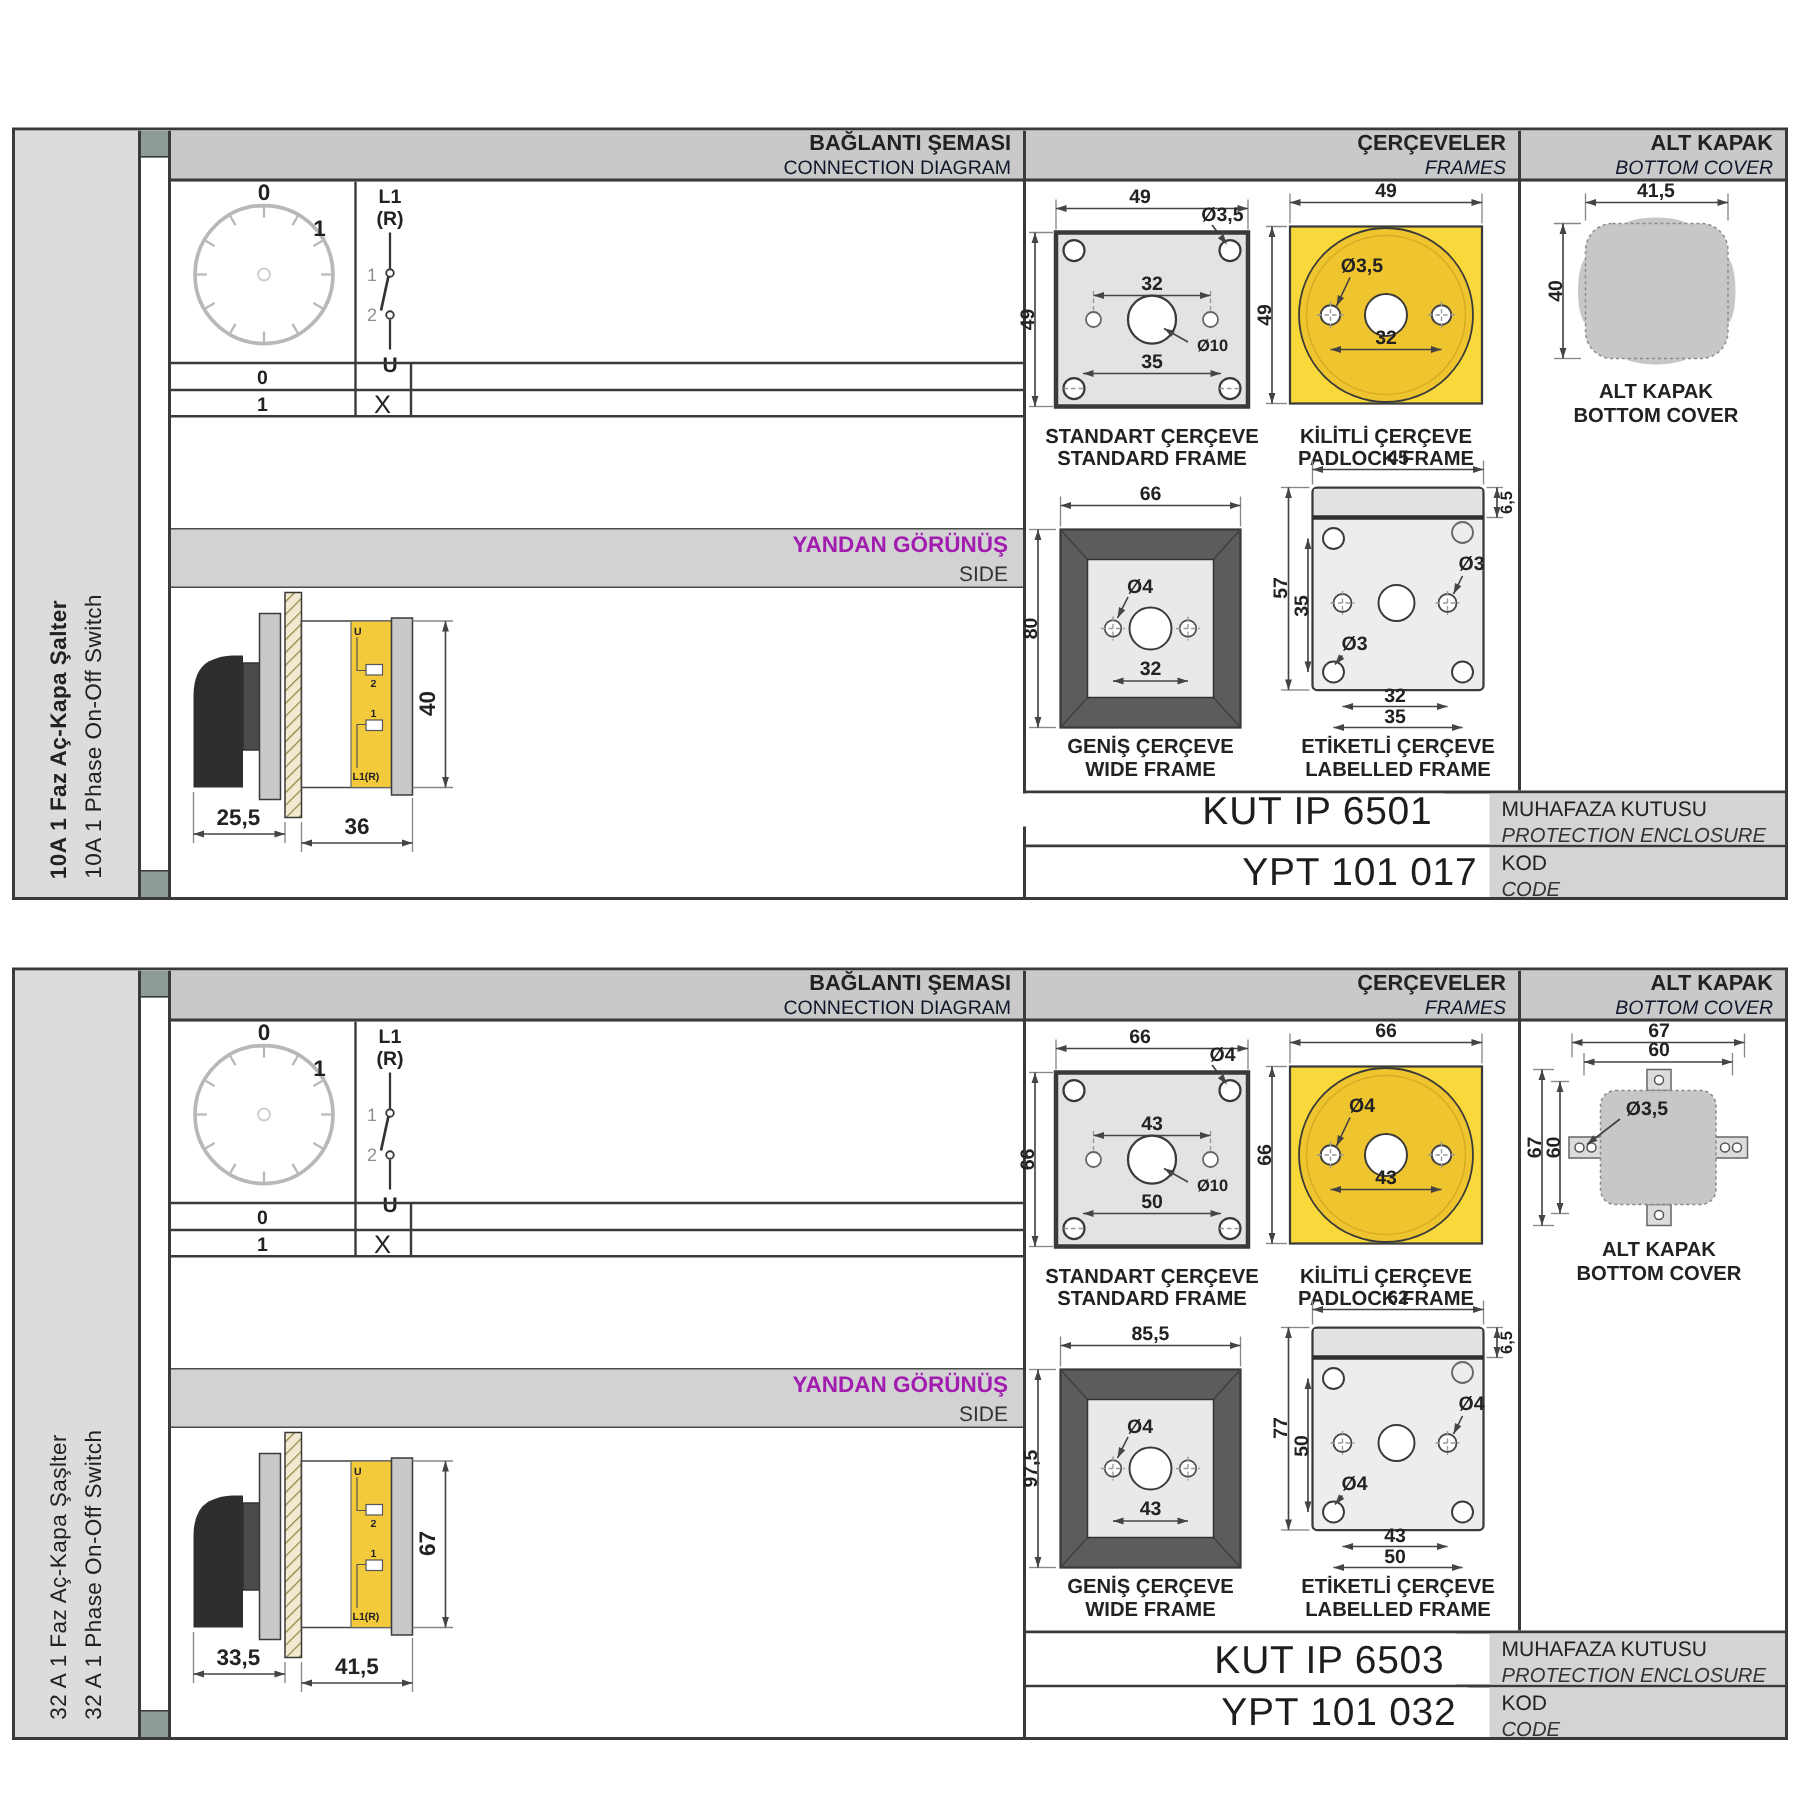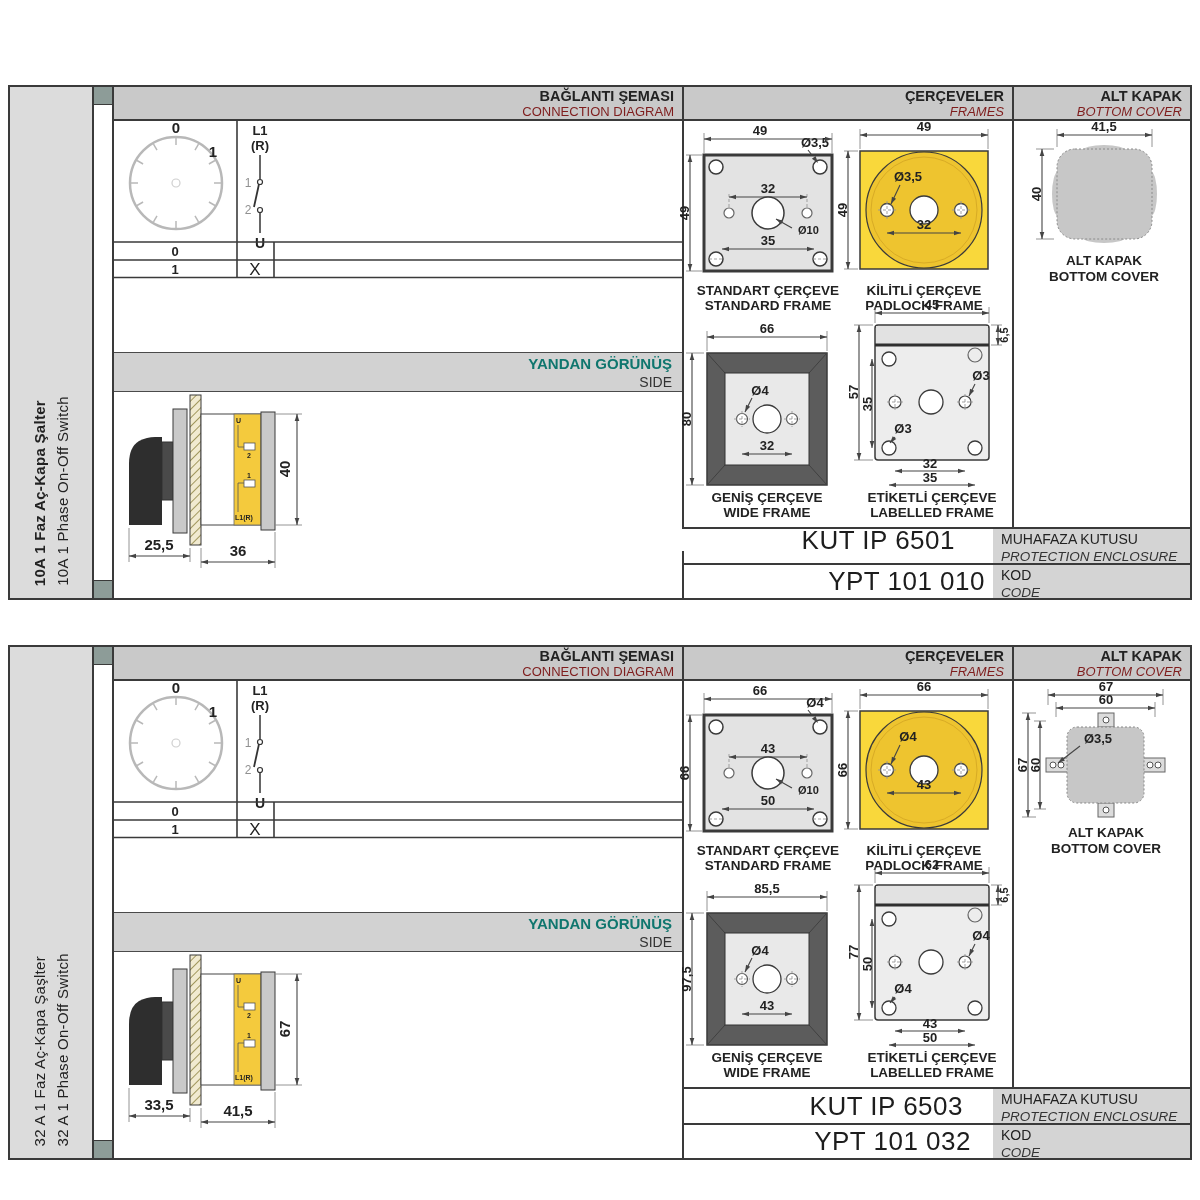--- a/index.html
+++ b/index.html
@@ -10,24 +10,24 @@
   .side-col{position:absolute;left:0;top:0;bottom:0;width:84px;background:#dcdcdc;border-right:2px solid #3a3a3a;display:flex;flex-direction:row;justify-content:center;align-items:flex-end;gap:6px;padding-bottom:12px;box-sizing:border-box;}
   .side-col span{writing-mode:vertical-rl;transform:rotate(180deg);font-size:15px;color:#222;white-space:nowrap;letter-spacing:.3px;}
   .side-col .tr{font-weight:bold;}
   .sect.s2 .side-col .tr{font-weight:normal;}
   .rail{position:absolute;left:84px;top:0;bottom:0;width:20px;background:#fff;border-right:2px solid #3a3a3a;box-sizing:border-box;}
   .rail .sq{position:absolute;left:0;width:18px;height:18px;background:#8d9c98;border-bottom:1.5px solid #3a3a3a;box-sizing:border-box;}
   .rail .sq.top{top:0;}
   .rail .sq.bot{bottom:0;border-bottom:none;border-top:1.5px solid #3a3a3a;}
   .hdr{position:absolute;top:0;height:34px;background:#c9c9c9;border-bottom:2px solid #3a3a3a;box-sizing:border-box;text-align:right;padding:1px 8px 0 0;line-height:16px;}
   .hdr .tr{font-weight:bold;font-size:14.5px;color:#222;display:block;margin-left:44px;}
-  .hdr .en{font-size:13px;color:#7f1d1d;display:block;}
+  .hdr .en{font-size:13px;color:#0f172a;display:block;}
   .hdr .en.it{font-style:italic;}
   .banner{position:absolute;left:104px;width:568px;height:40px;background:#d2d2d2;border-top:1.5px solid #4a4a4a;border-bottom:1.5px solid #4a4a4a;box-sizing:border-box;text-align:right;padding:2px 10px 0 0;line-height:18px;}
-  .banner .tr{font-weight:bold;font-size:15px;color:#0f766e;display:block;}
+  .banner .tr{font-weight:bold;font-size:15px;color:#a21caf;display:block;}
   .banner .en{font-size:14px;color:#333;display:block;}
   .code-val{position:absolute;background:#fff;text-align:right;font-size:26px;color:#1d1d1d;letter-spacing:.5px;box-sizing:border-box;padding-right:8px;display:flex;align-items:center;justify-content:flex-end;}
   .code-lbl{position:absolute;background:#d4d4d4;box-sizing:border-box;padding:2px 0 0 8px;line-height:17px;}
   .code-lbl .tr{font-weight:normal;font-size:14px;color:#222;display:block;}
   .code-lbl .en{font-style:italic;font-size:13.5px;color:#333;display:block;}
   svg{position:absolute;overflow:visible;}
   svg text{font-family:"Liberation Sans",sans-serif;fill:#222;}
   .dim{font-size:13px;font-weight:bold;}
   .dimS{font-size:11px;font-weight:bold;}
   .cap{font-size:13.5px;font-weight:bold;text-anchor:middle;}
@@ -358,21 +358,21 @@
         <polygon points="30,118 32.3,111 27.7,111" fill="#444"></polygon>
       </svg>
 
     <div class="hline" style="left:672px;top:440px;width:510px;"></div>
     <div class="hline" style="left:672px;top:476px;width:510px;"></div>
     <div class="code-val" style="left:644px;top:442px;width:309px;height:22px;">KUT IP 6501</div>
     <div class="code-lbl" style="left:983px;top:442px;width:199px;height:34px;">
       <span class="tr">MUHAFAZA KUTUSU</span>
       <span class="en">PROTECTION ENCLOSURE</span>
     </div>
-    <div class="code-val" style="left:674px;top:478px;width:309px;height:33px;">YPT 101 010</div>
+    <div class="code-val" style="left:674px;top:478px;width:309px;height:33px;">YPT 101 017</div>
     <div class="code-lbl" style="left:983px;top:478px;width:199px;height:33px;">
       <span class="tr">KOD</span>
       <span class="en">CODE</span>
     </div>
   </div>
 
   <div class="sect s2" style="top:645px;">
     <div class="side-col">
       <span class="tr">32 A 1 Faz Aç-Kapa Şaşlter</span>
       <span class="en">32 A 1 Phase On-Off Switch</span>

